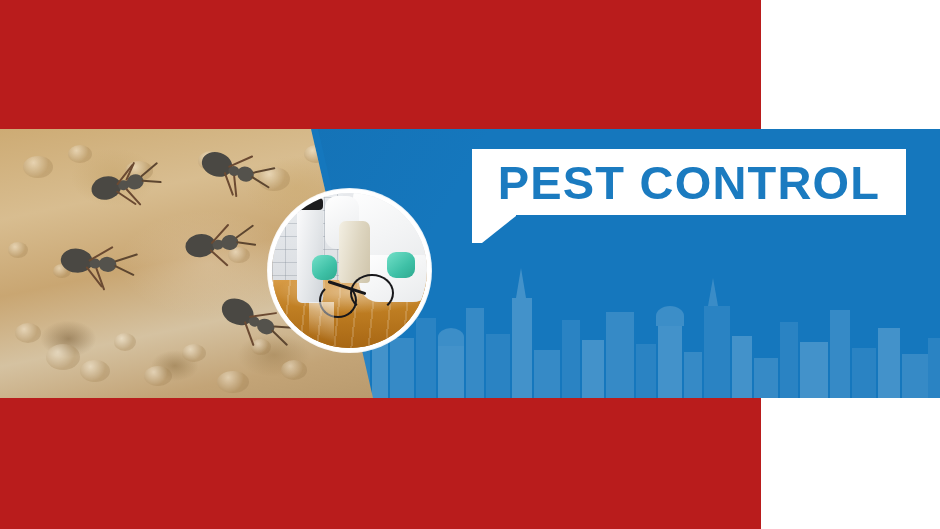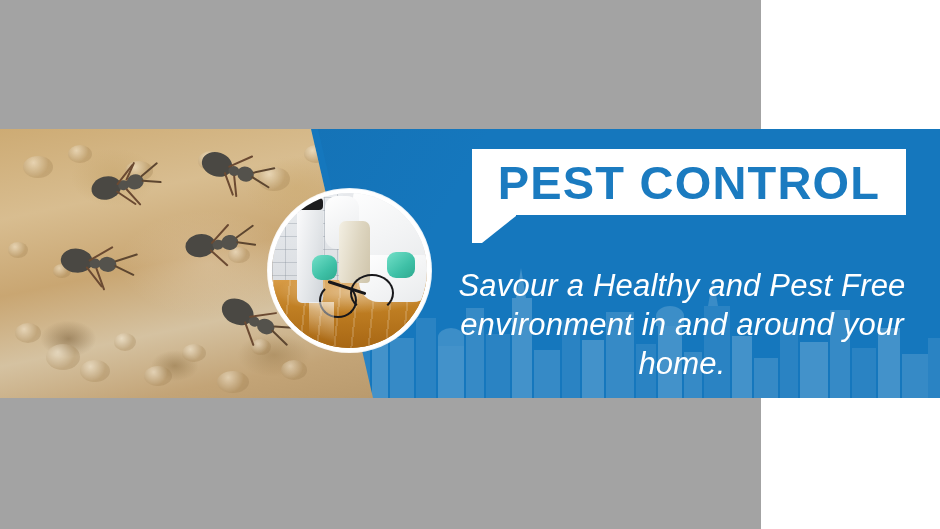--- a/index.html
+++ b/index.html
@@ -1,20 +1,20 @@
 <!DOCTYPE html>
 <html><head>
 <meta charset="utf-8">
 <style>
   html,body{margin:0;padding:0;}
   body{
     width:940px;height:529px;background:#ffffff;overflow:hidden;
     font-family:"Liberation Sans", sans-serif;
   }
-  .stage{position:relative;width:761px;height:529px;background:#a3a3a3;}
+  .stage{position:relative;width:761px;height:529px;background:#b91c1c;}
 
   
   .banner{
     position:absolute;left:0;top:129px;width:940px;height:269px;
     overflow:hidden;background:#1577bd;
   }
 
   
   .photo{
     position:absolute;left:0;top:0;width:380px;height:269px;
@@ -290,16 +290,15 @@
         <div class="c-mist"></div>
       </div>
     </div>
 
     <div class="titlebar">
       <div class="title-text">PEST CONTROL</div>
       <div class="tail"></div>
     </div>
 
 
-    <div class="tagline">Savour a Healthy and Pest Free environment in and around your home.</div>
 
   </div>
 </div>
 
 </body></html>

